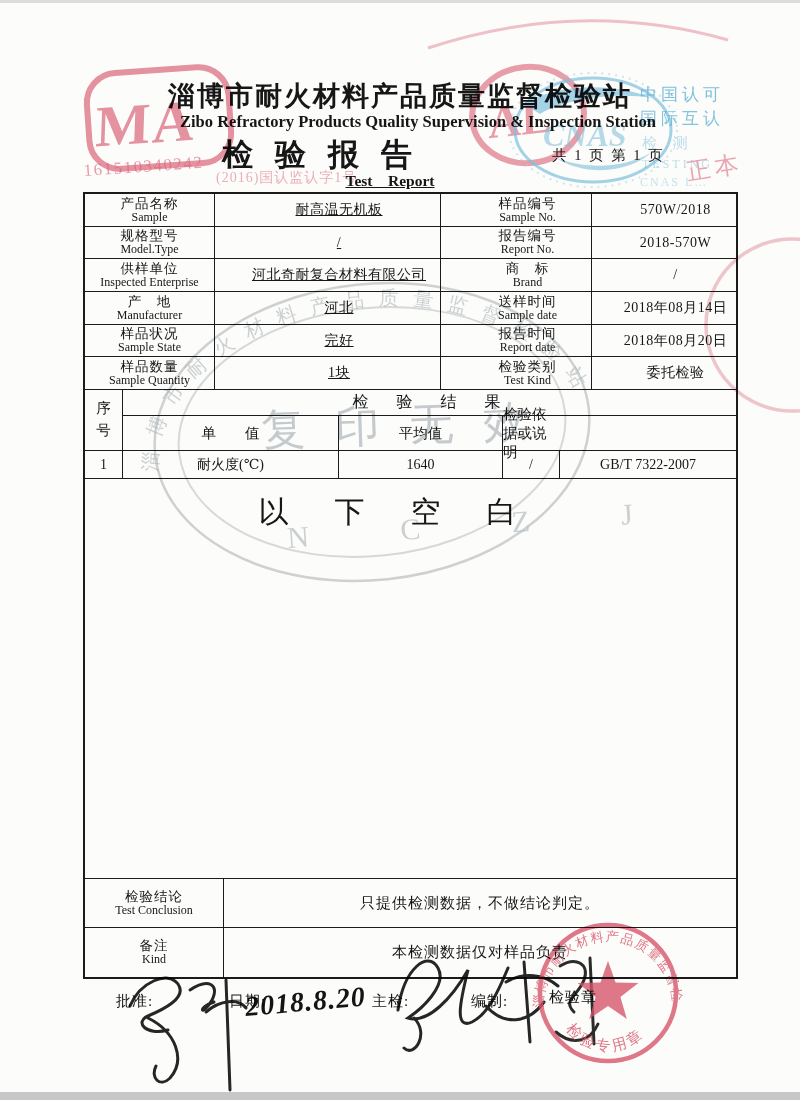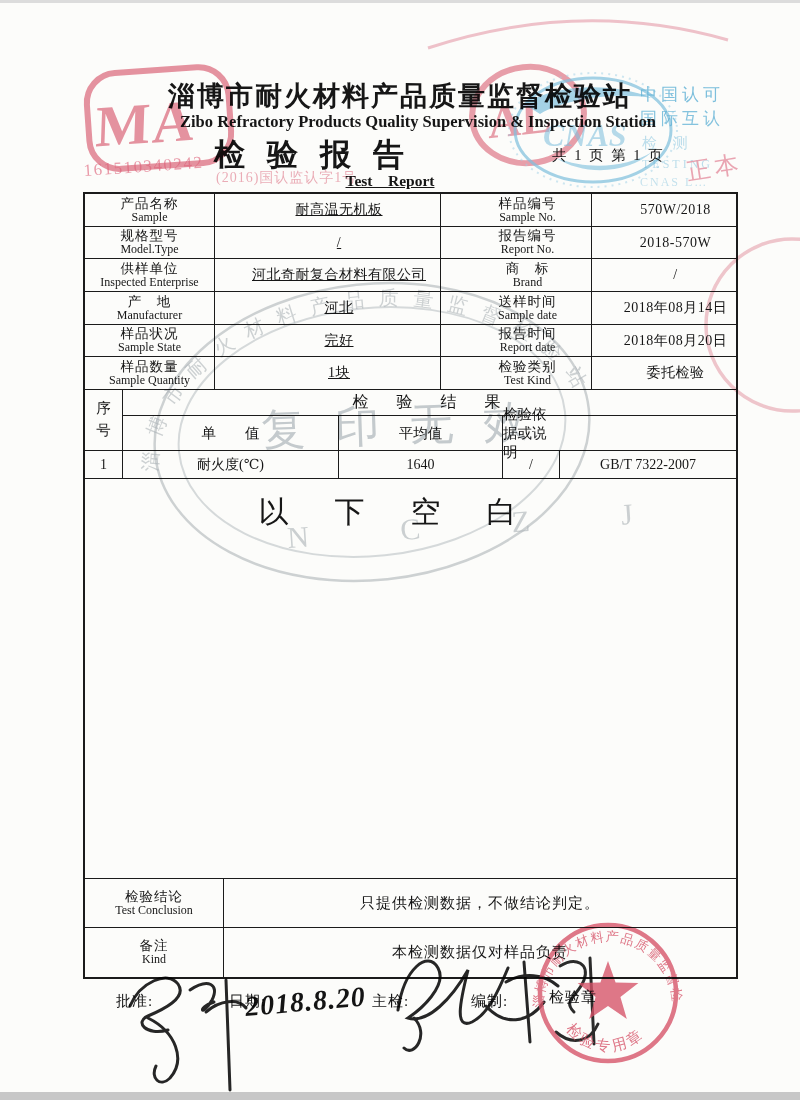--- a/index.html
+++ b/index.html
@@ -5,21 +5,21 @@
   html,body{margin:0;padding:0;}
   body{width:800px;height:1100px;position:relative;background:#fcfcfa;
        font-family:"Liberation Serif","DejaVu Serif",serif;color:#161616;overflow:hidden;}
   .abs{position:absolute;}
   
   .scan-top{left:0;top:0;width:800px;height:3px;background:#d2d2d2;opacity:.75;}
   .scan-bottom{left:0;bottom:0;width:800px;height:8px;background:#bdbdbd;opacity:.85;}
   
   .station-cn{left:0;top:78px;width:800px;text-align:center;font-size:27px;font-weight:bold;letter-spacing:2px;}
   .station-en{left:0;top:112px;width:800px;text-align:center;font-size:16.5px;font-weight:bold;padding-left:18px;}
-  .title-cn{left:0;top:134px;width:640px;text-align:center;font-size:31px;font-weight:bold;letter-spacing:22px;}
+  .title-cn{left:8px;top:134px;width:640px;text-align:center;font-size:31px;font-weight:bold;letter-spacing:22px;}
   .pages{left:552px;top:146px;font-size:14.5px;letter-spacing:2px;}
   .title-en{left:0;top:172px;width:780px;text-align:center;font-size:15.5px;font-weight:bold;
             text-decoration:underline;white-space:pre;}
   
   .doc-table{left:83px;top:192px;width:655px;border:2px solid #1b1b1b;box-sizing:border-box;background:transparent;}
   .row{display:flex;border-bottom:1.5px solid #1b1b1b;box-sizing:border-box;}
   .row:last-child{border-bottom:none;}
   .cell{display:flex;flex-direction:column;align-items:center;justify-content:center;
         box-sizing:border-box;border-right:1.5px solid #1b1b1b;line-height:1.12;text-align:center;overflow:hidden;}
   .cell.last{border-right:none;}

